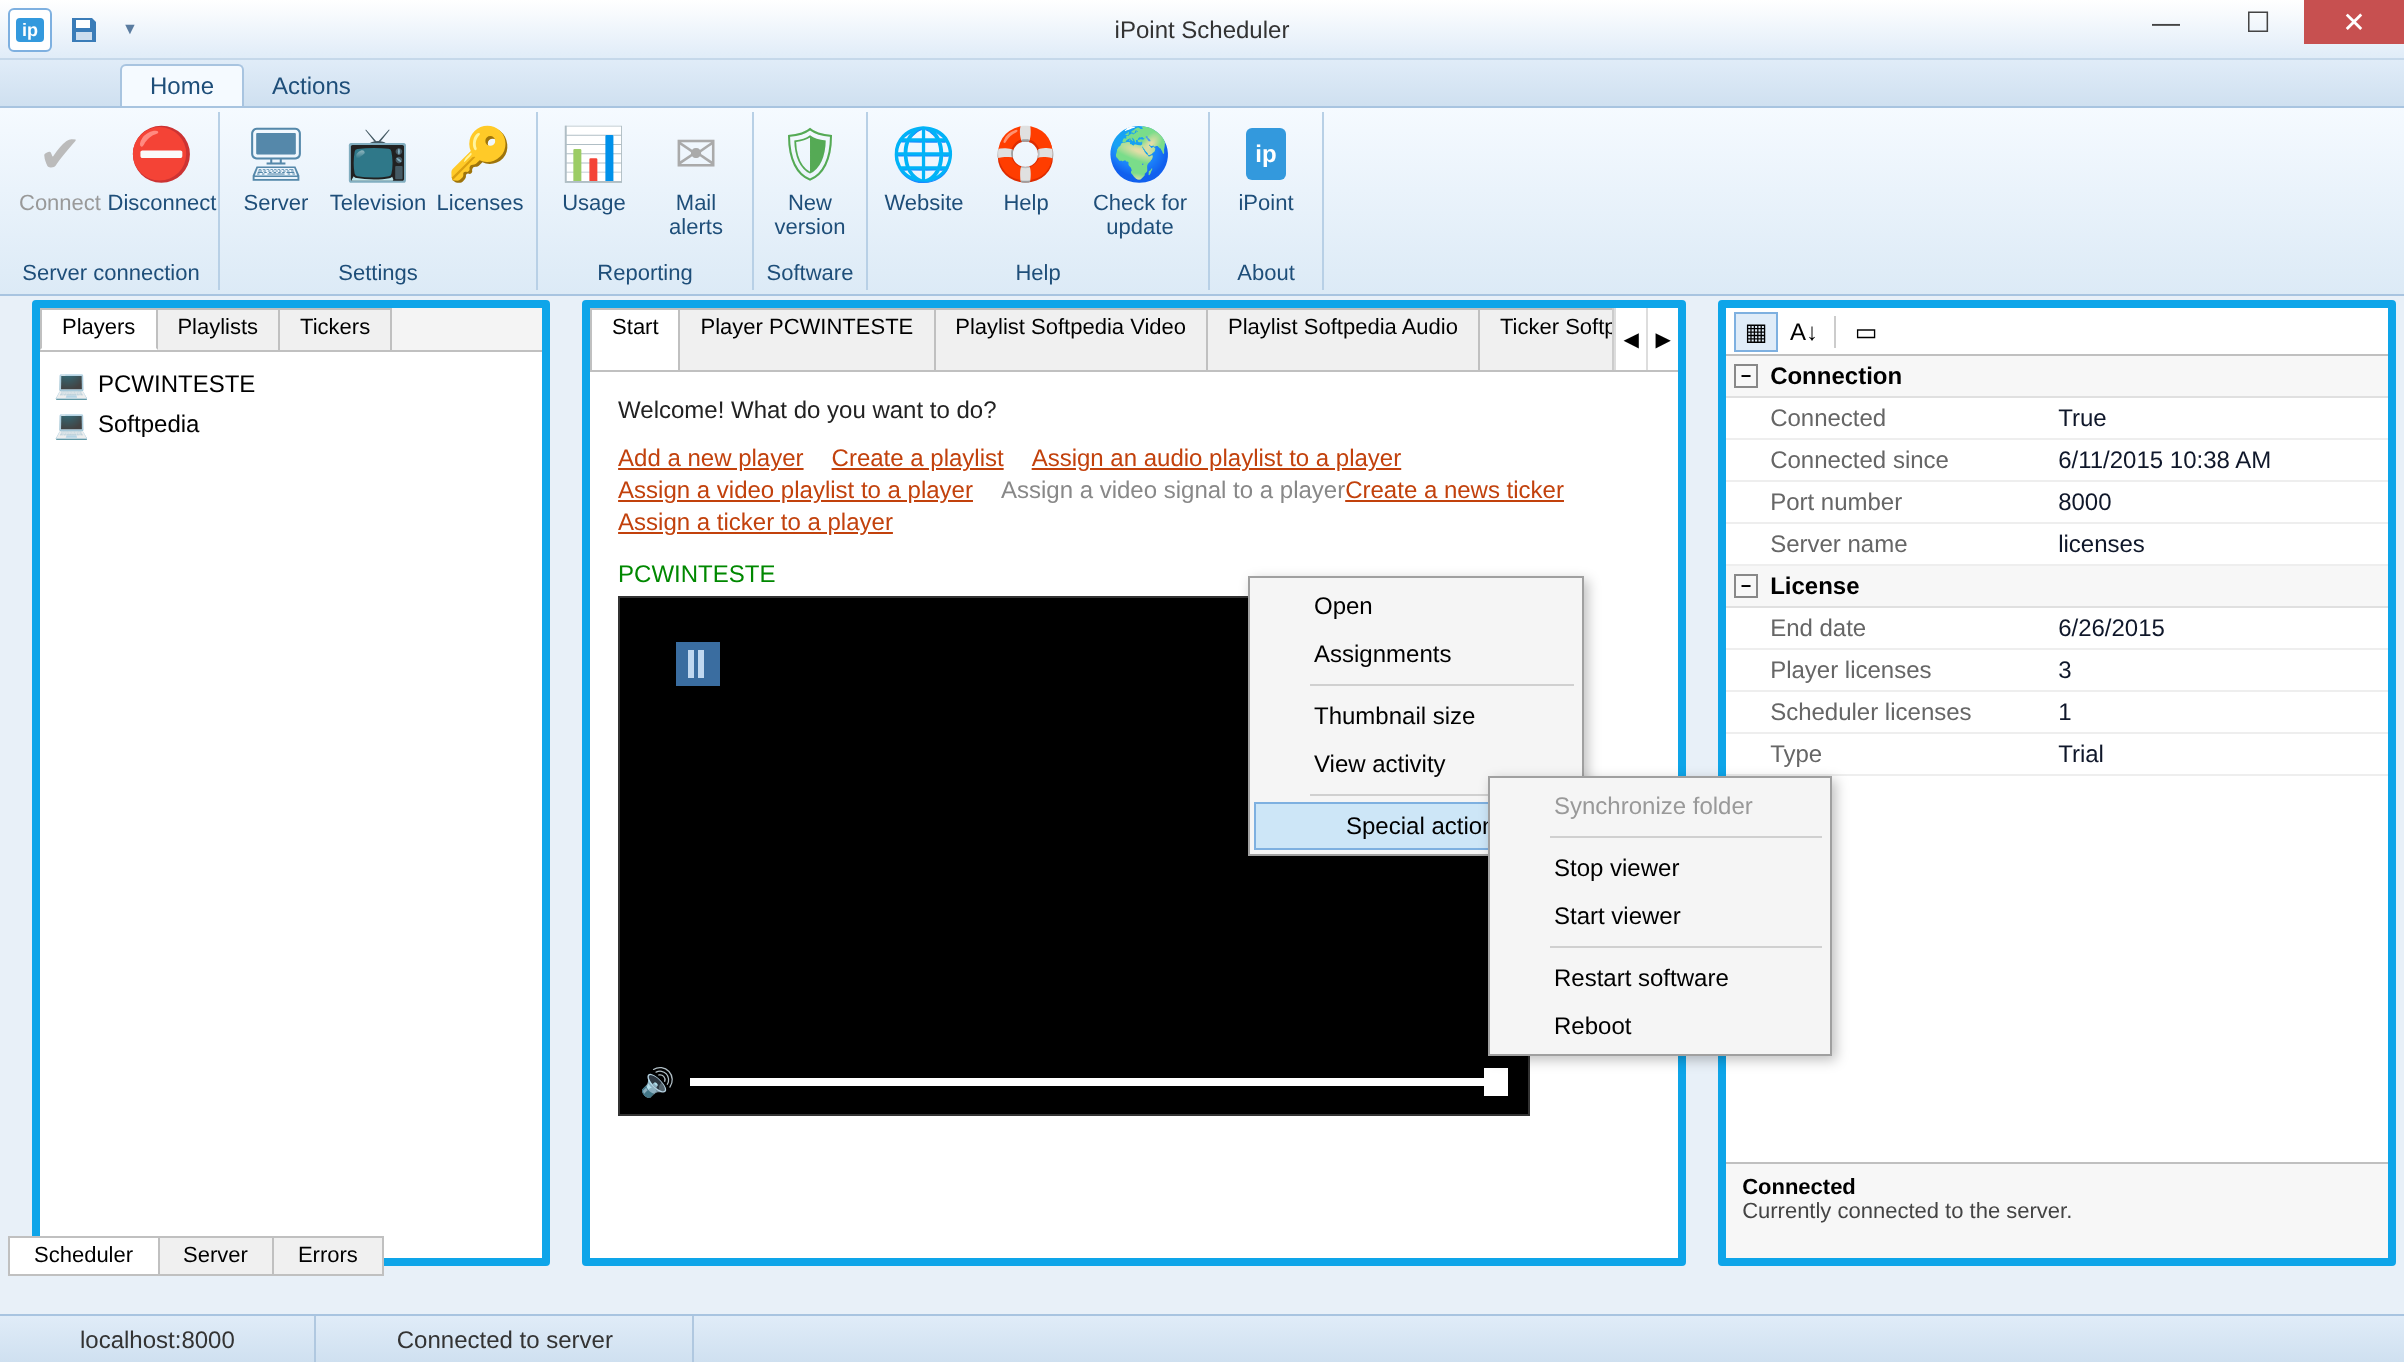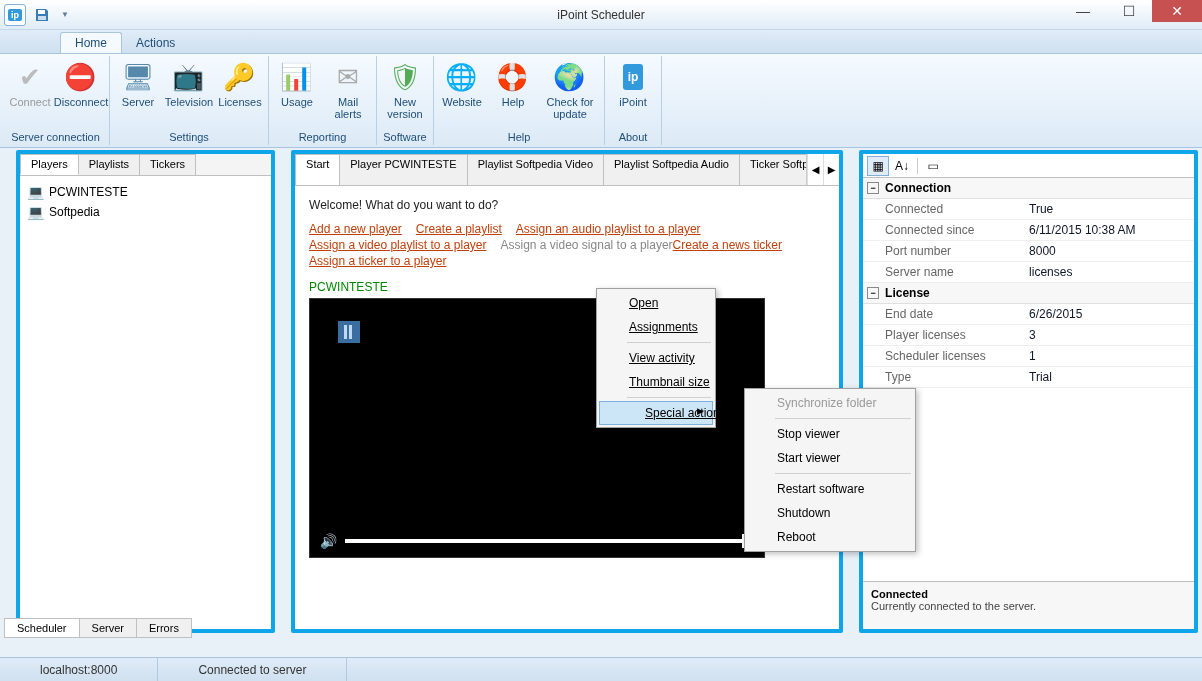--- a/index.html
+++ b/index.html
@@ -328,37 +328,36 @@
           </div>
         </div>
       <div class="right-desc">
         <div class="t">Connected</div>
         <div class="d">Currently connected to the server.</div>
       </div>
     </div>
   </div>
 </div>
 
-<div class="ctx-menu" id="ctx1" style="left:596px; top:288px; width:120px;text-decoration:underline;">
+<div class="ctx-menu" id="ctx1" style="left:624px; top:288px; width:168px;">
     <div class="mi">Open</div>
     <div class="mi">Assignments</div>
     <div class="sep"></div>
+    <div class="mi">Thumbnail size</div>
     <div class="mi">View activity</div>
-    <div class="mi">Thumbnail size</div>
     <div class="sep"></div>
     <div class="mi hl">Special actions<span class="arrow">▶</span></div>
   </div>
 <div class="ctx-menu" id="ctx2" style="left:744px; top:388px; width:172px;">
     <div class="mi dis">Synchronize folder</div>
     <div class="sep"></div>
     <div class="mi">Stop viewer</div>
     <div class="mi">Start viewer</div>
     <div class="sep"></div>
     <div class="mi">Restart software</div>
-    <div class="mi">Shutdown</div>
     <div class="mi">Reboot</div>
   </div>
 
 <div class="bottom-tabs">
   <div class="bottom-tab active">Scheduler</div>
   <div class="bottom-tab">Server</div>
   <div class="bottom-tab">Errors</div>
 </div>
 
 <div class="statusbar">

